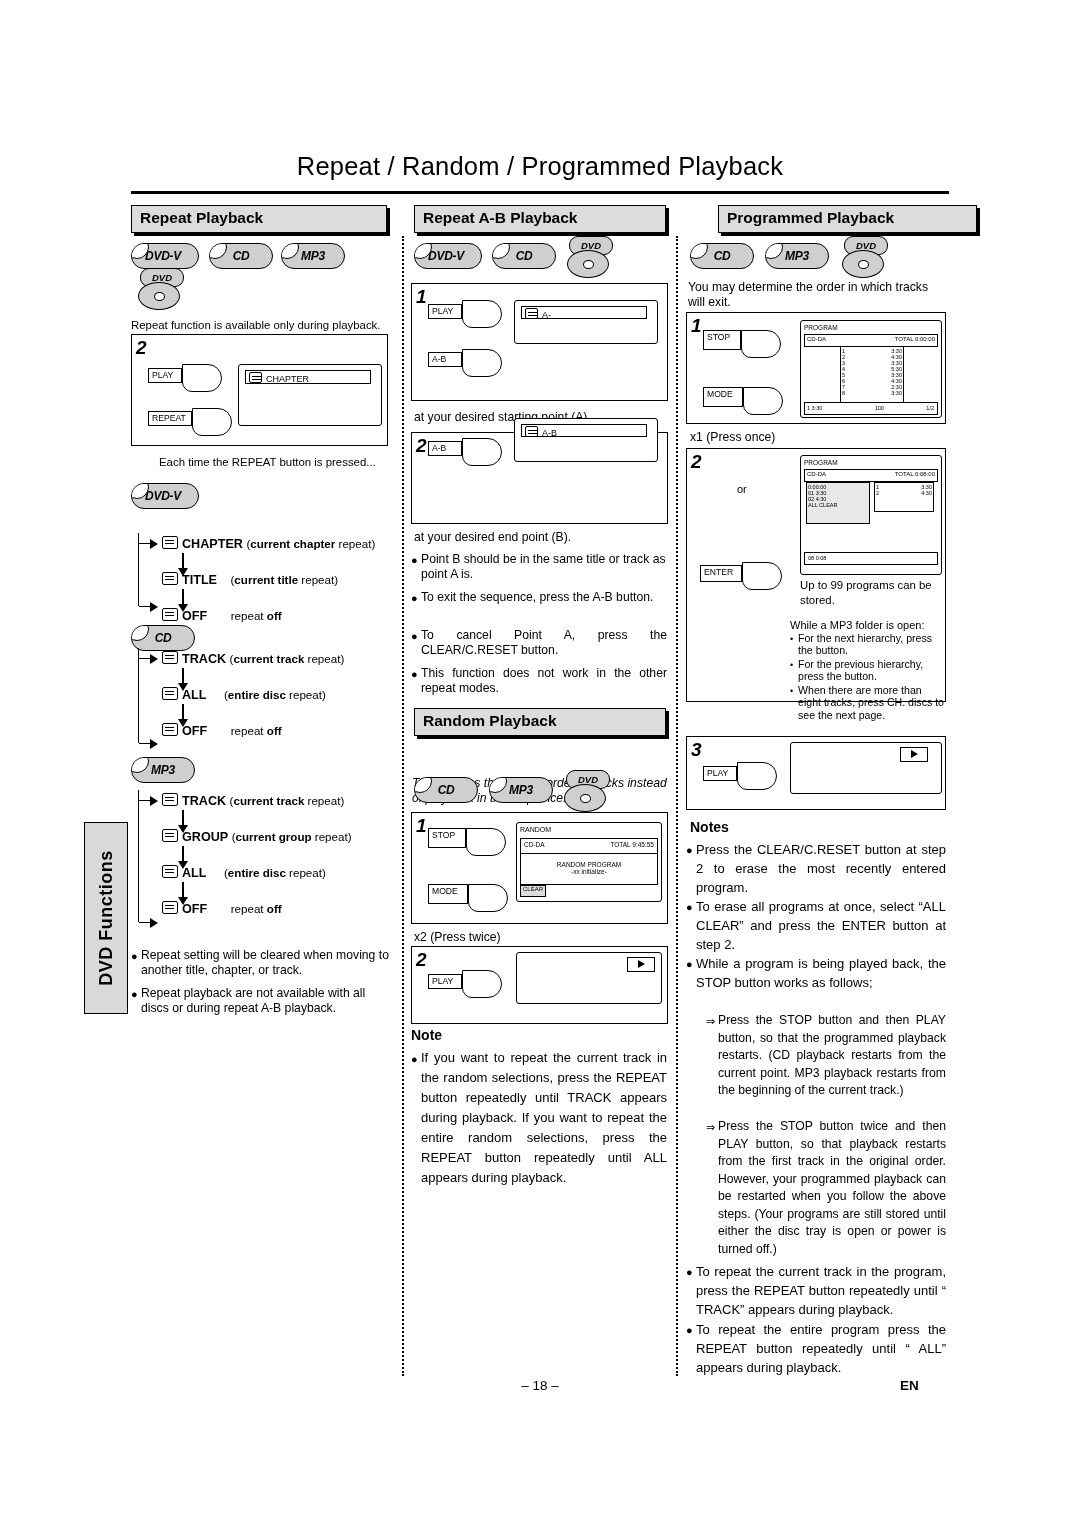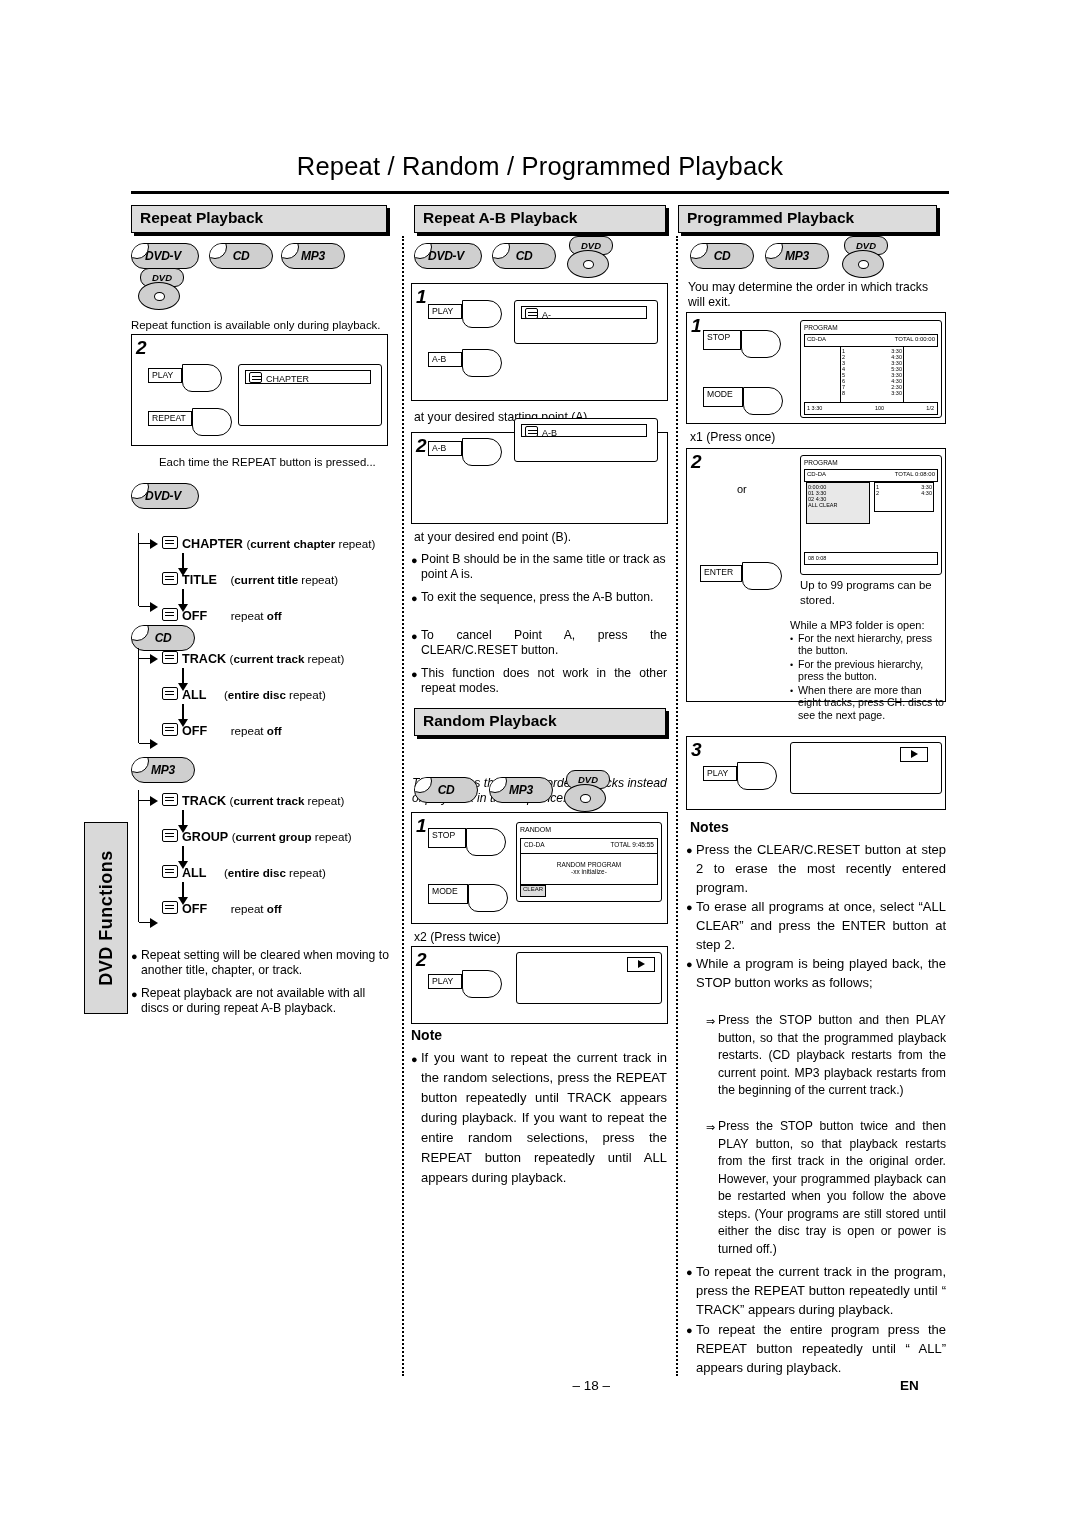--- a/index.html
+++ b/index.html
@@ -105,21 +105,21 @@
   }
   .iconsq:before{
     content:"";position:absolute;left:2px;top:3px;width:9px;height:1.3px;background:#000;
     box-shadow:0 3px 0 #000;
   }
   .bul{position:absolute;font-size:12.2px;line-height:14.6px;}
   .bul .d{position:absolute;left:0;top:1px;font-size:11px;}
 
   .framebox{position:absolute;border:1.5px solid #000;}
   .pagenum{
-    position:absolute;left:470px;top:1378px;width:140px;text-align:right;font-size:13.5px;
+    position:absolute;left:470px;top:1378px;width:140px;text-align:center;font-size:13.5px;
   }
   .en{position:absolute;left:900px;top:1378px;font-size:13.5px;font-weight:bold;}
   .playtri{
     display:inline-block;width:0;height:0;border-left:7px solid #000;
     border-top:4.5px solid transparent;border-bottom:4.5px solid transparent;vertical-align:-1px;
   }
   .downarrow{position:absolute;width:2px;background:#000;}
   .downarrow:after{
     content:"";position:absolute;left:-4px;bottom:-7px;border-left:5px solid transparent;
     border-right:5px solid transparent;border-top:8px solid #000;
@@ -363,21 +363,21 @@
   <div class="hand" style="left:462px;top:970px;width:38px;height:26px;"></div>
   <div class="screen" style="left:516px;top:952px;width:144px;height:50px;"></div>
   <div class="osd" style="left:627px;top:957px;width:26px;height:13px;text-align:center;"><span class="playtri" style="margin-top:2px;"></span></div>
 
   <div class="t bold" style="left:411px;top:1028px;font-size:14px;">Note</div>
   <div class="bul j" style="left:411px;top:1048px;width:256px;text-align:justify;line-height:20px;font-size:13px;">
     <span class="d" style="font-size:11px;">●</span>
       <span style="display:block;padding-left:10px;">If you want to repeat the current track in the random selections, press the REPEAT button repeatedly until  TRACK appears during playback. If you want to repeat the entire random selections, press the REPEAT button repeatedly until  ALL appears during playback.</span>
   </div>
 
-  <div class="secthead" style="left:678px;top:205px;width:257px;">
+  <div class="secthead" style="left:718px;top:205px;width:257px;">
     <b>Programmed Playback</b>
   </div>
   <div class="disc" style="left:690px;top:243px;">
     <div class="lab">CD</div>
       <div class="cut"></div>
   </div>
   <div class="disc" style="left:765px;top:243px;">
     <div class="lab">MP3</div>
       <div class="cut"></div>
   </div>

